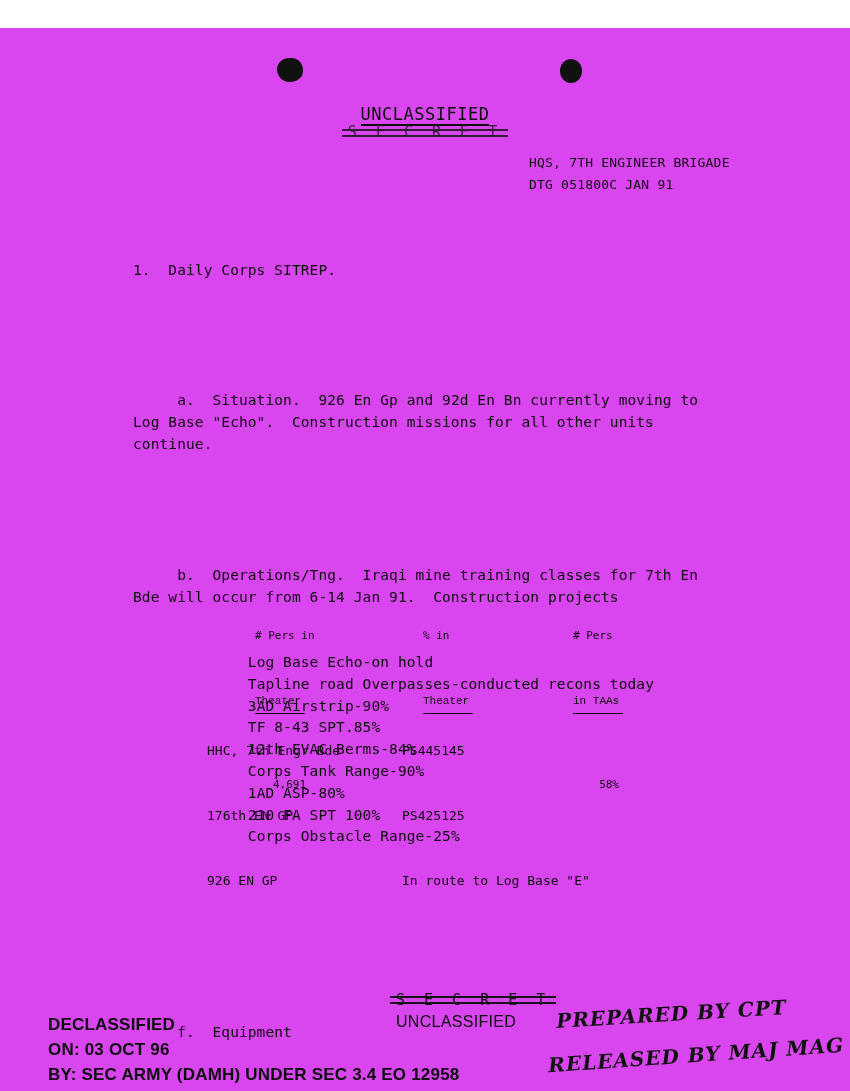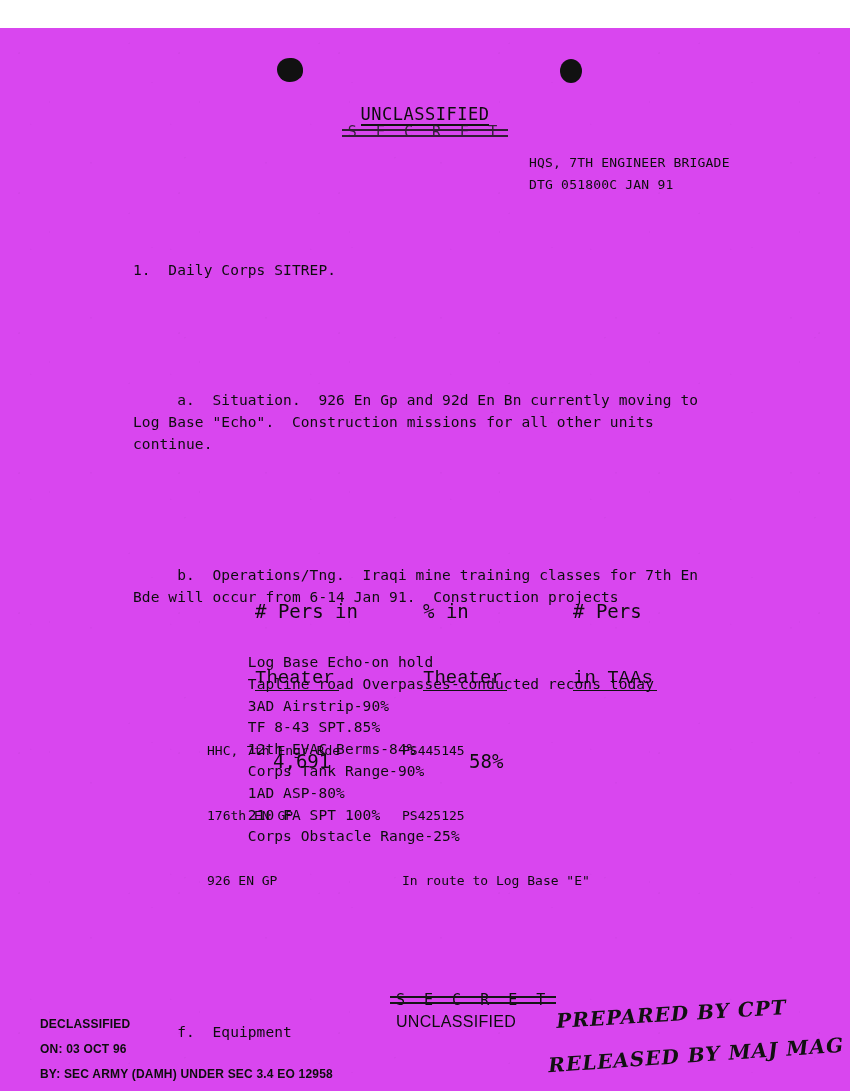--- a/index.html
+++ b/index.html
@@ -114,33 +114,33 @@
     display: inline-block;
     border-bottom: 1.6px solid #111;
     padding: 0 6px 0 10px;
     margin: 0 2px;
   }
 
   
   .pers-table {
     position: absolute;
     left: 255px;
-    top: 529px;
-    font-size: 19px;
+    top: 553px;
+    font-size: 11px;
     line-height: 21.8px;
     white-space: pre;
   }
   .pers-table .row { display: flex; }
   .pers-table .c1 { width: 168px; }
   .pers-table .c2 { width: 150px; }
   .pers-table .c3 { width: 150px; }
   .pers-table .ul { border-bottom: 1.6px solid #111; display: inline-block; padding-right: 4px; font-family: Liberation Mono, monospace;}
   .pers-vals { margin-top: 17px; }
   .pers-vals .c1 { padding-left: 18px; }
-  .pers-vals .c2 { padding-left: 28px; }
+  .pers-vals .c2 { padding-left: 28px; text-align: right; }
   .pers-vals .c3 { padding-left: 32px; }
 
   
   .units {
     position: absolute;
     left: 207px;
     top: 668px;
     font-size: 13px;
     line-height: 21.8px;
     white-space: pre;
@@ -171,24 +171,24 @@
     position: absolute;
     left: 396px;
     top: 985px;
     font-size: 16px;
     font-family: "Liberation Sans", sans-serif;
     letter-spacing: .3px;
   }
 
   .declass {
     position: absolute;
-    left: 40px;
+    left: 48px;
     top: 984px;
     font-family: "Liberation Sans", sans-serif;
-    font-size: 12px;
+    font-size: 17px;
     line-height: 25px;
     font-weight: 700;
     letter-spacing: .2px;
   }
 
   .hand {
     position: absolute;
     font-family: "DejaVu Serif", serif;
     color: #111;
     font-style: italic;

